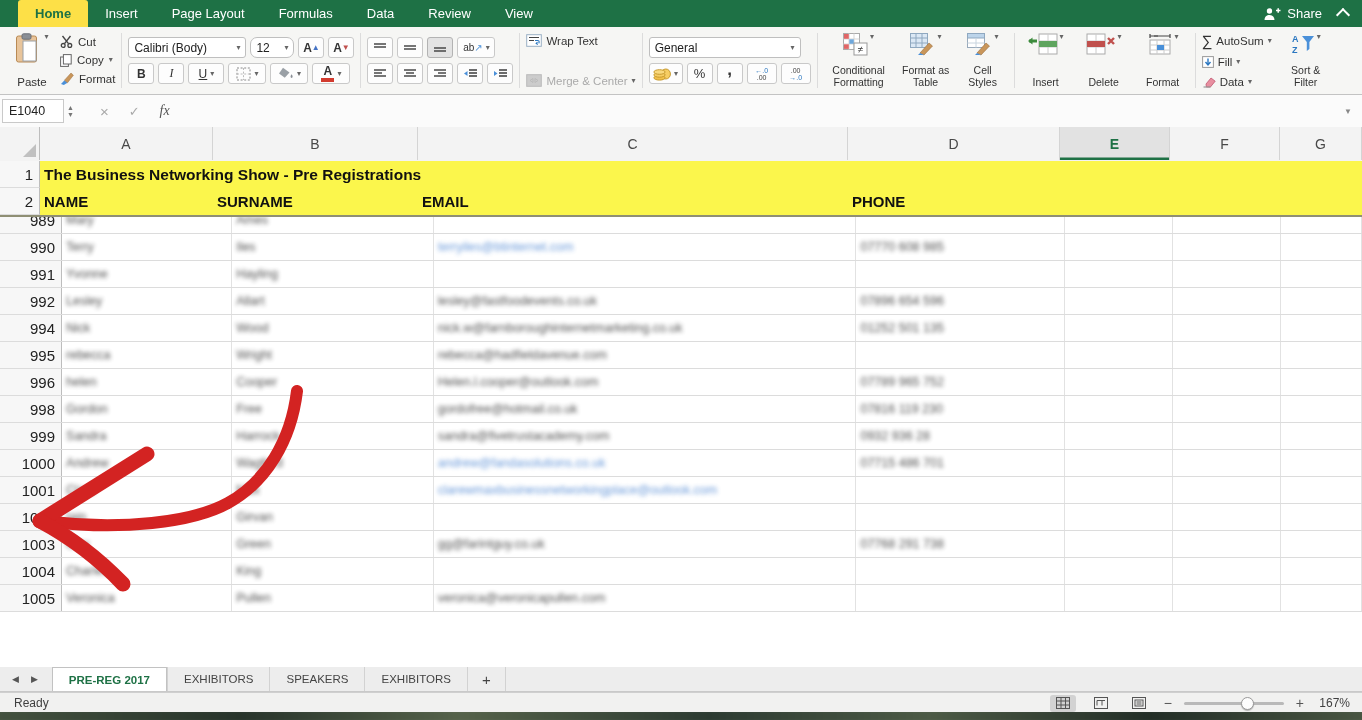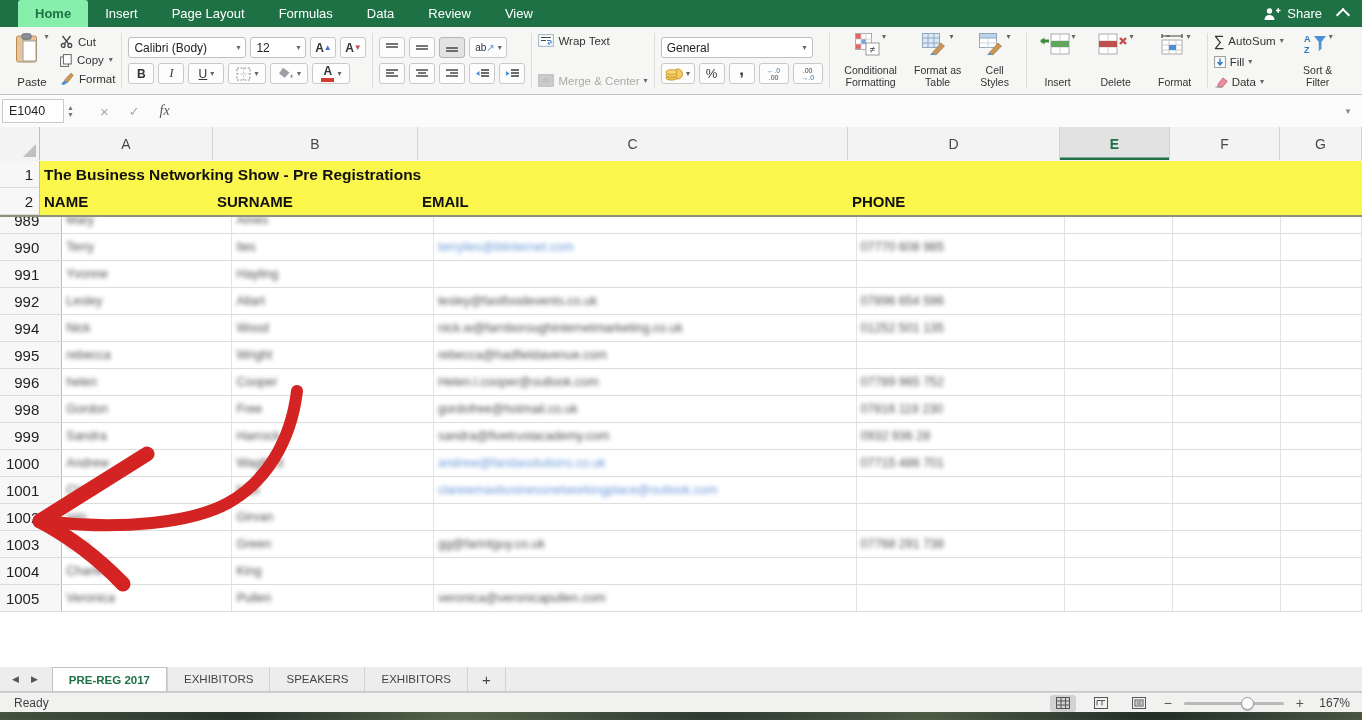--- a/index.html
+++ b/index.html
@@ -2,21 +2,21 @@
 <html><head>
 <meta charset="utf-8">
 <style>
   html,body{margin:0;padding:0;}
   body{width:1362px;height:720px;overflow:hidden;position:relative;background:#fff;
        font-family:"Liberation Sans", sans-serif; -webkit-font-smoothing:antialiased;}
   
   .tabbar{position:absolute;left:0;top:0;width:1362px;height:27px;background:#1e7145;display:flex;align-items:stretch;}
   .rtabs{display:flex;align-items:stretch;padding-left:18px;}
   .rtab{color:#fff;font-size:13px;padding:0 17px;display:flex;align-items:center;cursor:default;}
-  .rtab.active{background:#86efac;color:#1e7145;font-weight:bold;border-radius:3px 3px 0 0;}
+  .rtab.active{background:#fde047;color:#1e7145;font-weight:bold;border-radius:3px 3px 0 0;}
   .share{position:absolute;right:40px;top:0;height:27px;display:flex;align-items:center;gap:6px;color:#fff;font-size:13px;}
   .chev{position:absolute;right:14px;top:10px;width:8px;height:8px;border:solid #fff;border-width:2px 2px 0 0;transform:rotate(-45deg);}
   
   .ribbon{position:absolute;left:0;top:27px;width:1362px;height:68px;background:#f6f6f4;border-bottom:1px solid #c3c3c3;
           display:flex;align-items:stretch;padding:0;box-sizing:border-box;}
   .rwrap{display:flex;padding:2px 4px 2px 8px;}
   .rsep{width:1px;background:#dcdcdc;margin:4px 6px;}
   .rgroup{display:flex;}
   .btnbox{border:1px solid #c9c9c9;border-radius:3px;background:#fdfdfd;display:flex;align-items:center;justify-content:center;box-sizing:border-box;}
   .caret{font-size:8px;color:#666;line-height:1;}
@@ -63,21 +63,21 @@
   .fnum{position:absolute;left:0;top:0;width:40px;height:27px;box-sizing:border-box;border-right:1px solid #bdbdbd;border-bottom:1px solid #dcdcdc;
         background:#f7f7f7;display:flex;align-items:center;justify-content:flex-end;padding-right:6px;font-size:15px;color:#222;}
   .yband{position:absolute;left:40px;top:0;width:1322px;height:27px;background:#fbf64c;}
   .ytext{position:absolute;top:0;height:27px;display:flex;align-items:center;font-weight:bold;color:#111;}
   .divider{position:absolute;left:0;top:88px;width:1362px;height:2px;background:#8f8f74;}
   .rows{position:absolute;left:0;top:90px;width:1362px;height:450px;overflow:hidden;}
   .grow{display:flex;height:27px;box-sizing:border-box;border-bottom:1px solid #dcdcdc;}
   .grow.clip{height:17px;overflow:hidden;}
   .grow.clip span{margin-top:-10px;}
   .rnum{width:63px;box-sizing:border-box;border-right:1px solid #bdbdbd;background:#f7f7f7;display:flex;align-items:center;
-        justify-content:flex-end;padding-right:22px;font-size:15px;color:#222;}
+        justify-content:flex-end;padding-right:6px;font-size:15px;color:#222;}
   .gcell{box-sizing:border-box;border-right:1px solid #e2e2e2;display:flex;align-items:center;padding-left:4px;overflow:visible;white-space:nowrap;}
   .gcell span{font-size:12.5px;color:#2a2a2a;filter:blur(2.2px);opacity:.82;}
   .gcell span.link{color:#5a8fd6;opacity:.9;}
   
   .arrow-svg{position:absolute;left:0;top:0;pointer-events:none;z-index:50;}
   
   .stabbar{position:absolute;left:0;top:667px;width:1362px;height:25px;background:#ededed;border-bottom:1px solid #c9c9c9;
            display:flex;align-items:stretch;box-sizing:border-box;}
   .stnav{display:flex;align-items:center;gap:12px;padding:0 14px 0 12px;color:#555;font-size:9px;}
   .stab{display:flex;align-items:center;padding:0 16px;font-size:11.5px;color:#444;border-left:1px solid #d2d2d2;}
@@ -164,21 +164,21 @@
     </div>
   </div>
   <div class="rsep"></div>
 
   <div class="rgroup col">
     <div class="hrow">
       <div class="selbox" style="width:118px;">
         <span>Calibri (Body)</span>
         <span class="caret">▾</span>
       </div>
-      <div class="selbox" style="width:56px;">
+      <div class="selbox" style="width:44px;border-radius:7px;">
         <span>12</span>
         <span class="caret">▾</span>
       </div>
       <div class="btnbox sqbtn">
         <b>A</b>
             <span style="color:#4472c4;font-size:8px;">▲</span>
       </div>
       <div class="btnbox sqbtn">
         <b>A</b>
             <span style="color:#c0504d;font-size:8px;">▼</span>

